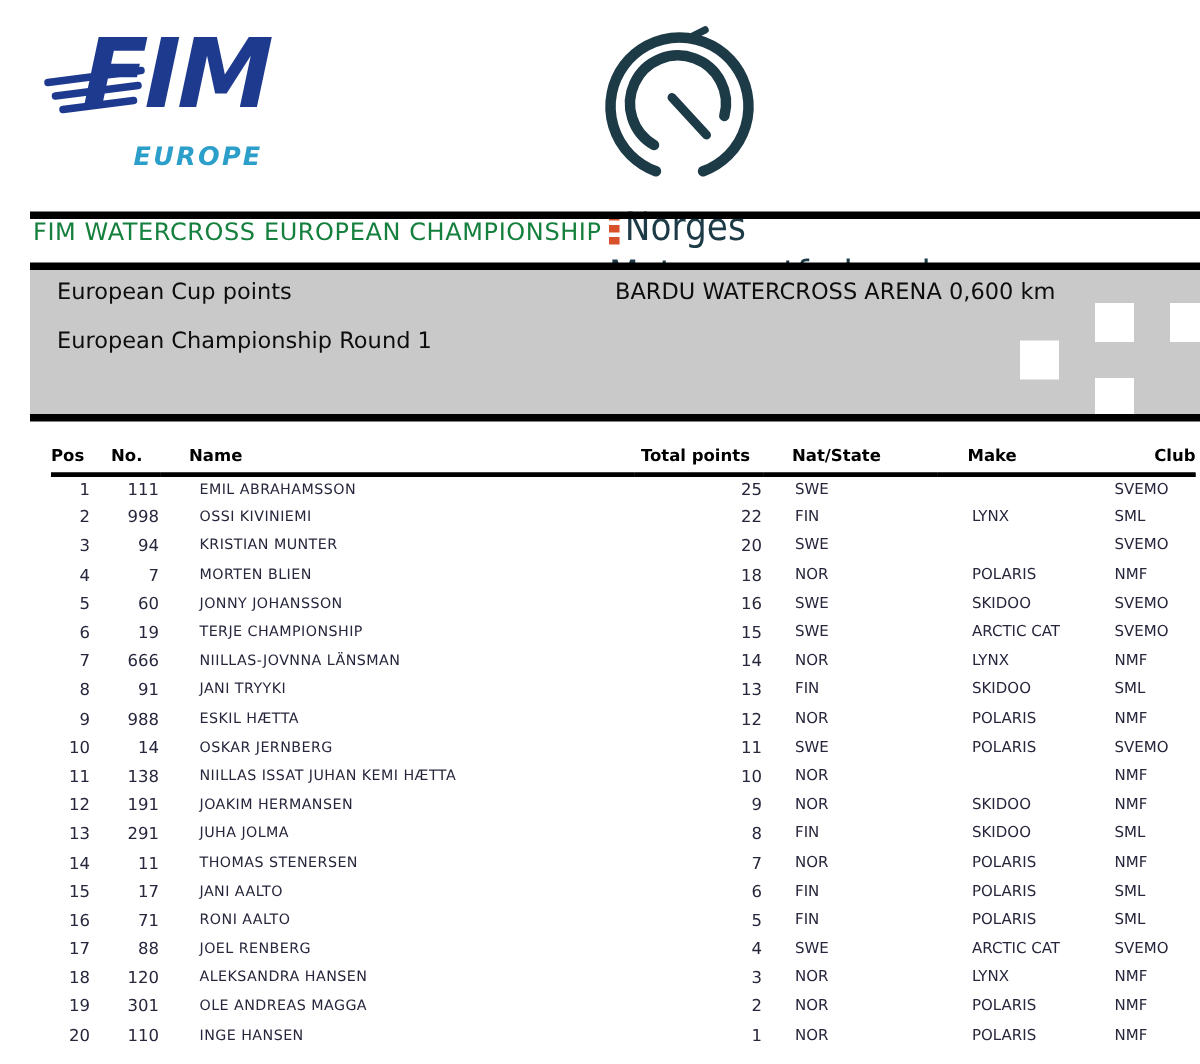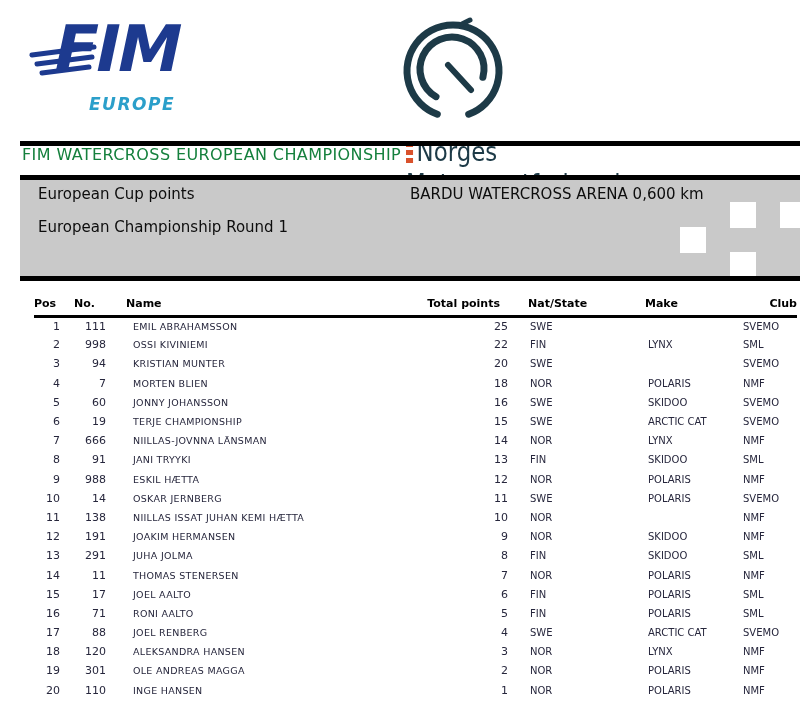--- a/index.html
+++ b/index.html
@@ -261,21 +261,21 @@
       <td class="c-no">11</td>
       <td class="c-name">THOMAS STENERSEN</td>
       <td class="c-pts">7</td>
       <td class="c-nat">NOR</td>
       <td class="c-make">POLARIS</td>
       <td class="c-club">NMF</td>
     </tr>
         <tr>
       <td class="c-pos">15</td>
       <td class="c-no">17</td>
-      <td class="c-name">JOEL AALTO</td>
+      <td class="c-name">JANI AALTO</td>
       <td class="c-pts">6</td>
       <td class="c-nat">FIN</td>
       <td class="c-make">POLARIS</td>
       <td class="c-club">SML</td>
     </tr>
         <tr>
       <td class="c-pos">16</td>
       <td class="c-no">71</td>
       <td class="c-name">RONI AALTO</td>
       <td class="c-pts">5</td>

